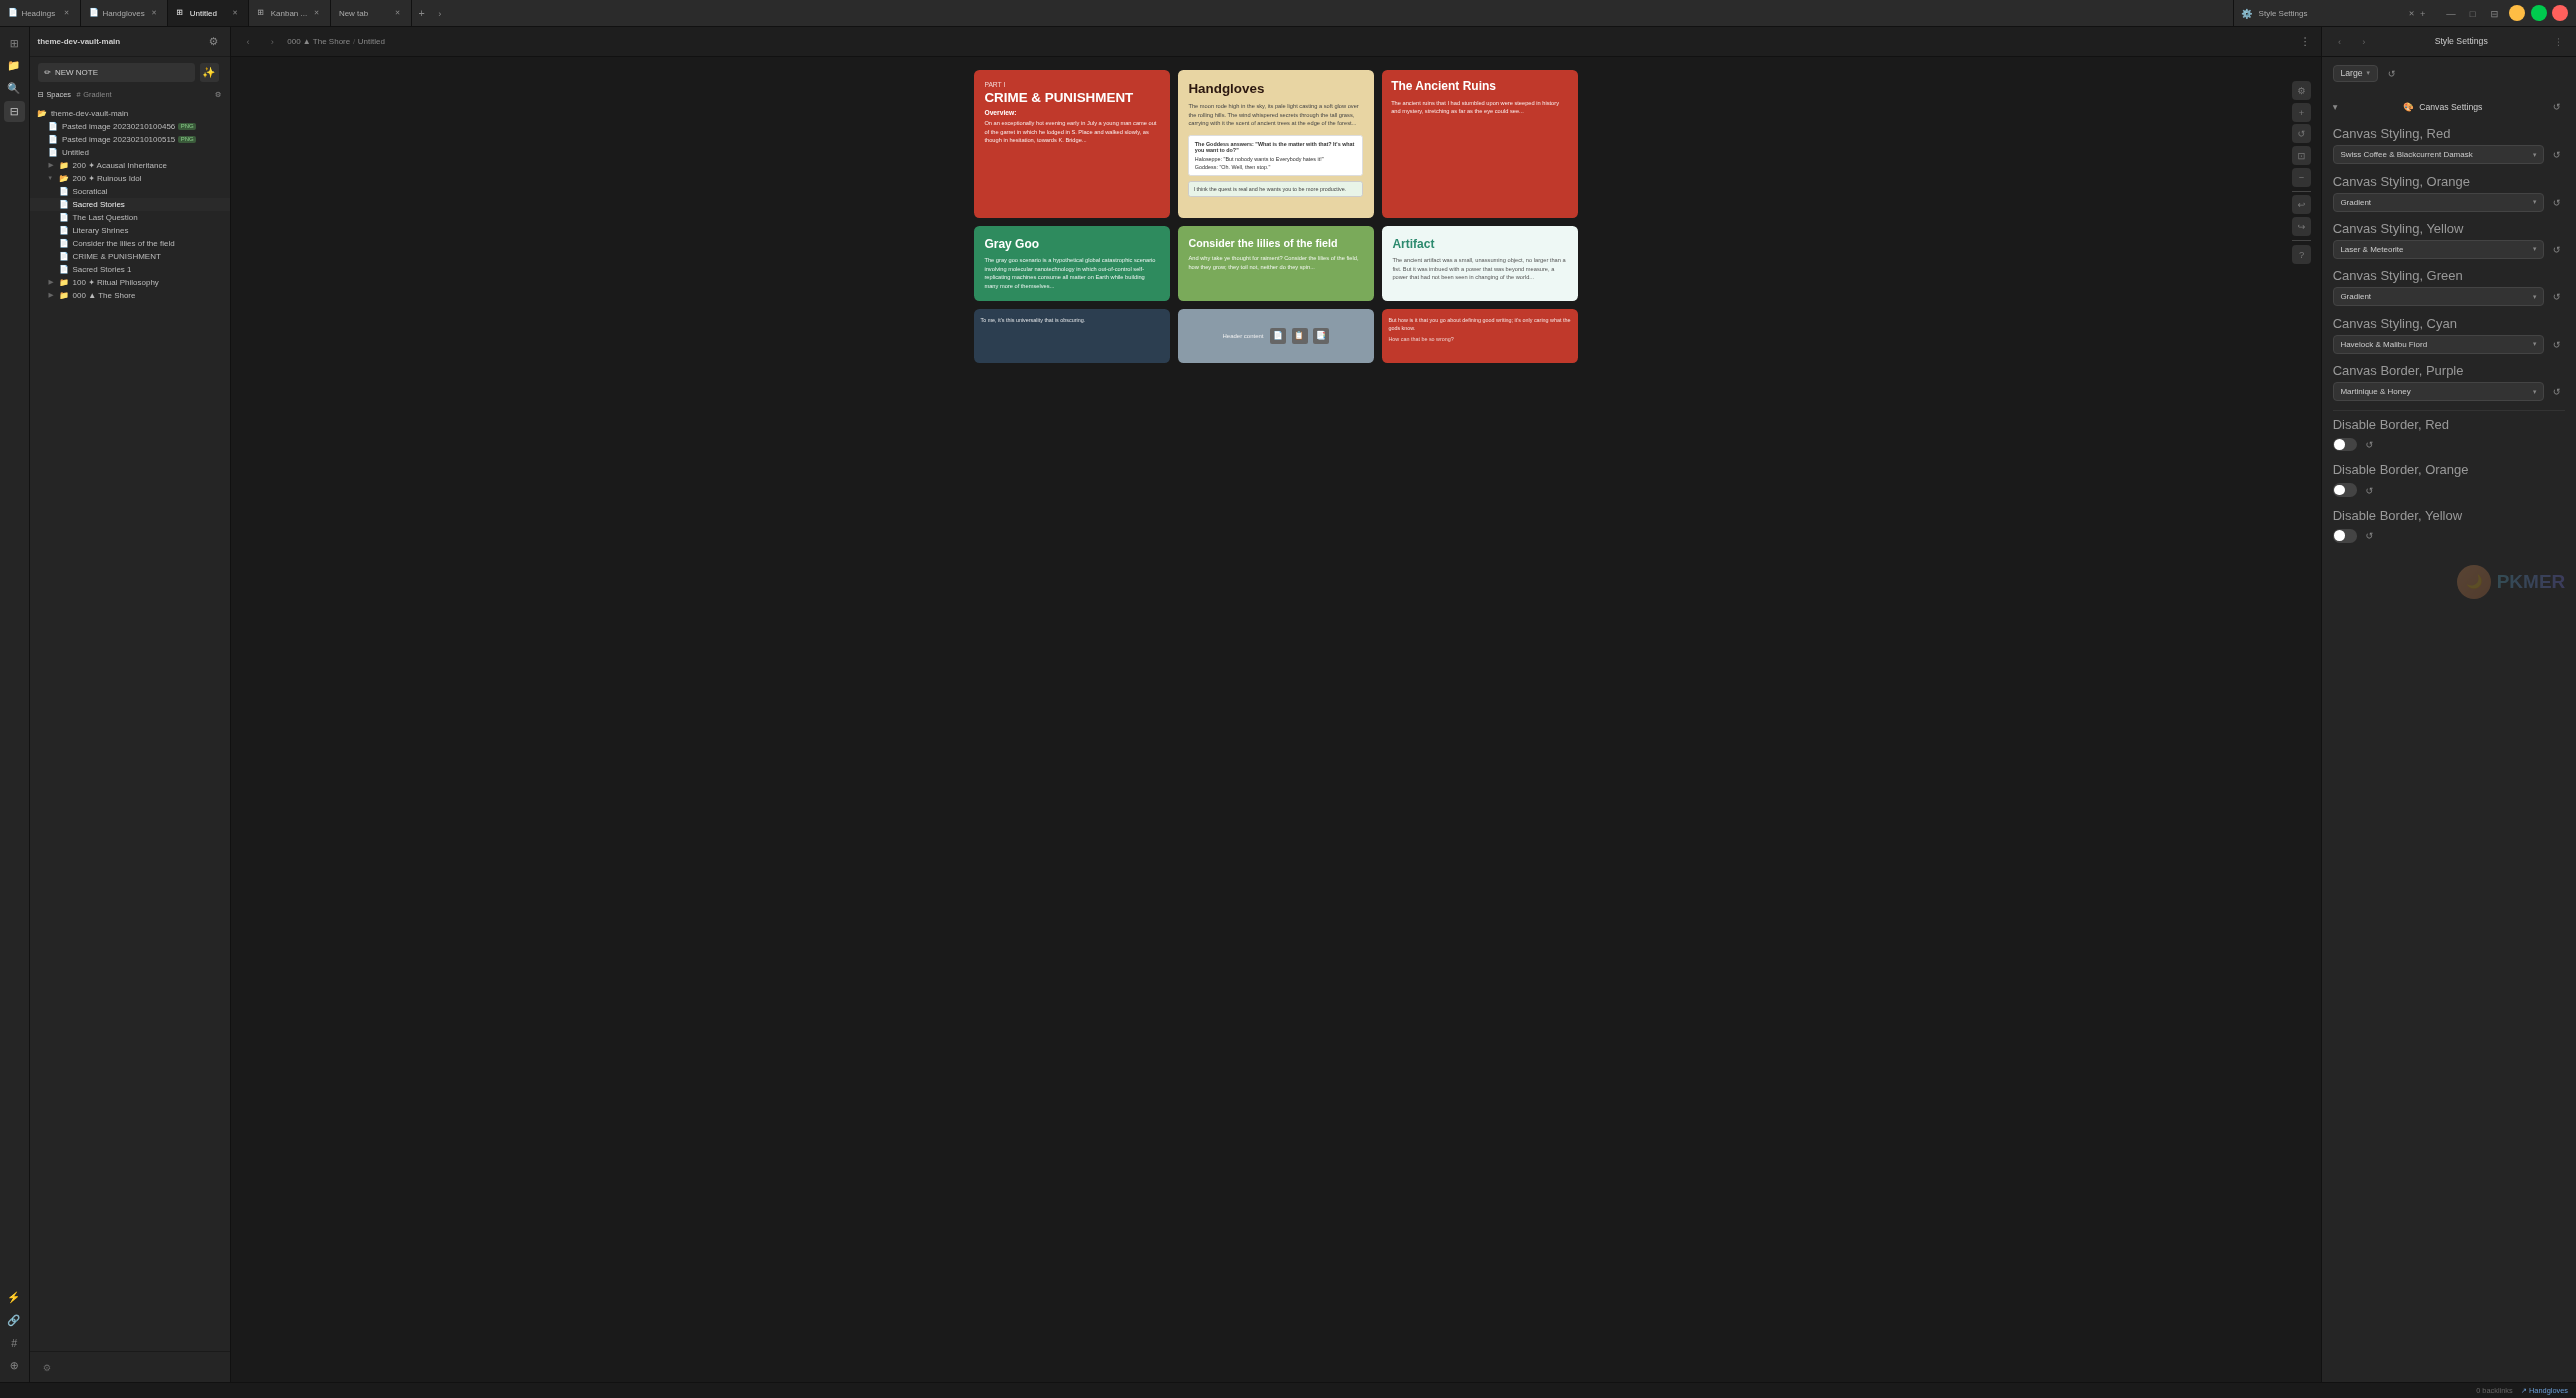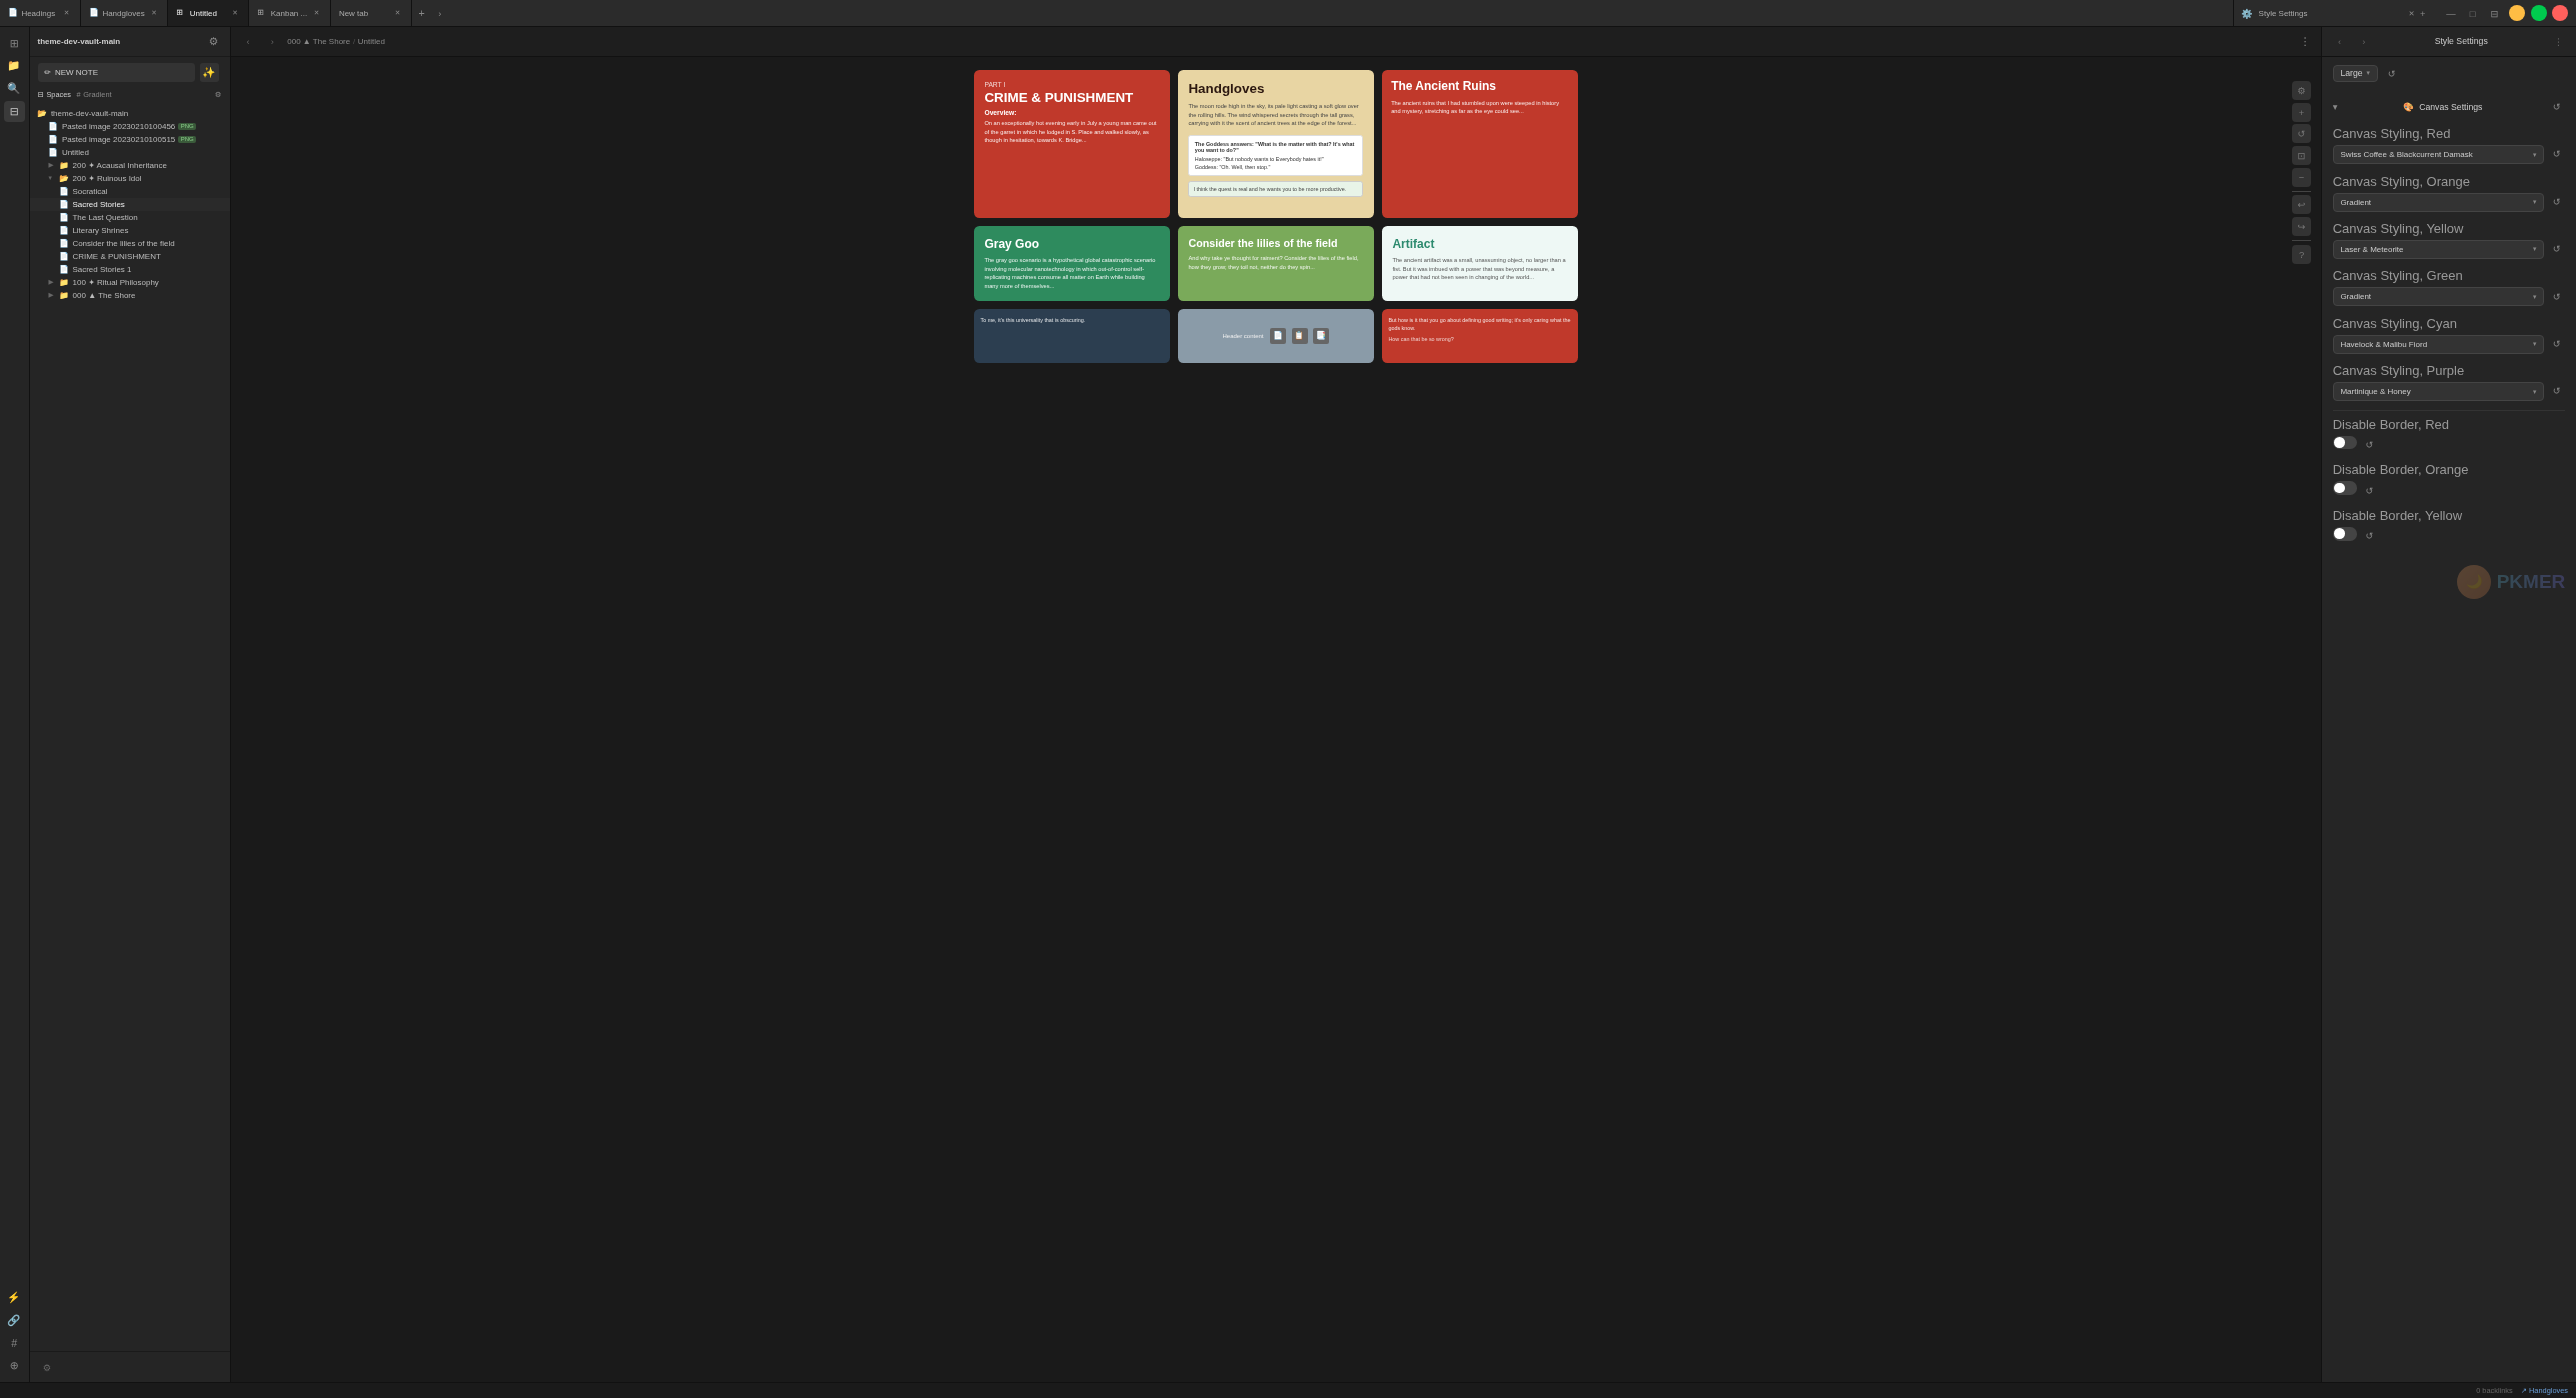--- a/index.html
+++ b/index.html
@@ -83,21 +83,21 @@
 
     
     .large-selector { display: flex; align-items: center; gap: 5.4px; margin-bottom: 10.7px; }
     .select-dropdown { background: #333; border: 0.7px solid #444; border-radius: 4px; padding: 2.7px 6.7px; color: #ccc; font-size: 8.7px; display: flex; align-items: center; gap: 4px; cursor: pointer; text-align: center; }
     .select-dropdown-arrow { font-size: 6.7px; color: #888; }
     .reset-btn { width: 17.4px; height: 17.4px; border-radius: 2.7px; display: flex; align-items: center; justify-content: center; color: #888; cursor: pointer; font-size: 9.4px; }
 
     
     .setting-row { margin-bottom: 9.4px; }
     .setting-label { font-size: 13px; color: #999; margin-bottom: 4px; }
-    .setting-control { display: flex; gap: 4px; }
+    .setting-control { display: flex; align-items: center; gap: 4px; }
     .dropdown-full { background: #333; border: 0.7px solid #444; border-radius: 4px; padding: 4px 6.7px; color: #ccc; font-size: 8px; display: flex; align-items: center; gap: 2.7px; cursor: pointer; flex: 1; }
     .dropdown-full-arrow { font-size: 6.7px; color: #888; margin-left: auto; }
 
     
     .toggle-switch { width: 24px; height: 13.4px; background: #444; border-radius: 6.7px; position: relative; cursor: pointer; flex-shrink: 0; }
     .toggle-knob { width: 10.7px; height: 10.7px; background: #fff; border-radius: 50%; position: absolute; top: 1.3px; left: 1.3px; transition: left 0.2s; }
 
     
     .right-nav-btn { width: 19px; height: 19px; border-radius: 2.7px; display: flex; align-items: center; justify-content: center; color: #666; cursor: pointer; font-size: 9.4px; }
     .side-tool-btn { width: 19px; height: 19px; border-radius: 2.7px; display: flex; align-items: center; justify-content: center; color: #777; cursor: pointer; font-size: 9.4px; }
@@ -443,21 +443,21 @@
         <div class="setting-control">
           <div class="dropdown-full">
             <span>Havelock &amp; Malibu Fiord</span>
             <span class="dropdown-full-arrow">▾</span>
           </div>
           <div class="reset-btn">↺</div>
         </div>
       </div>
 
       <div class="setting-row">
-        <div class="setting-label">Canvas Styling, Purple</div>
+        <div class="setting-label">Canvas Border, Purple</div>
         <div class="setting-control">
           <div class="dropdown-full">
             <span>Martinique &amp; Honey</span>
             <span class="dropdown-full-arrow">▾</span>
           </div>
           <div class="reset-btn">↺</div>
         </div>
       </div>
 
       <div class="divider"></div>

